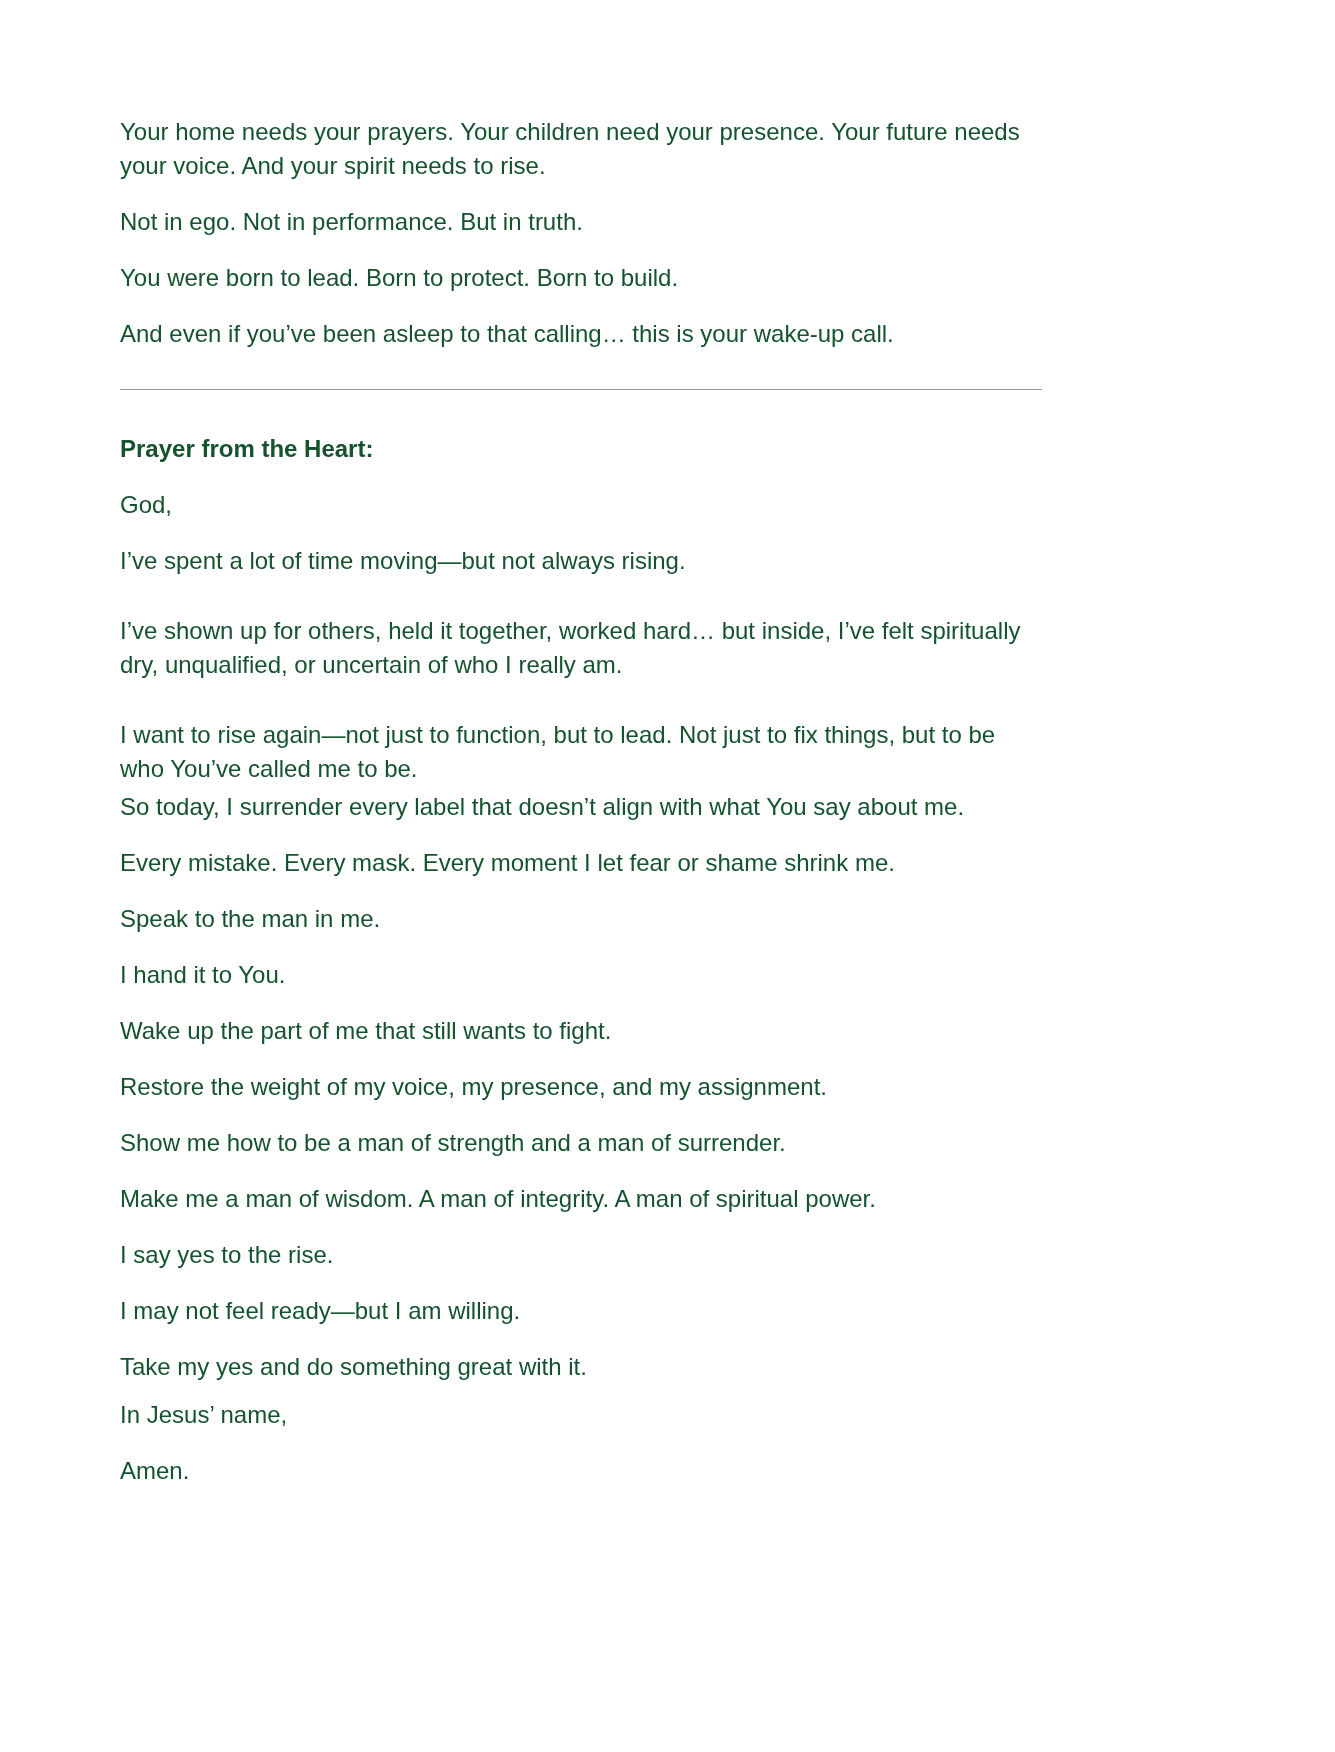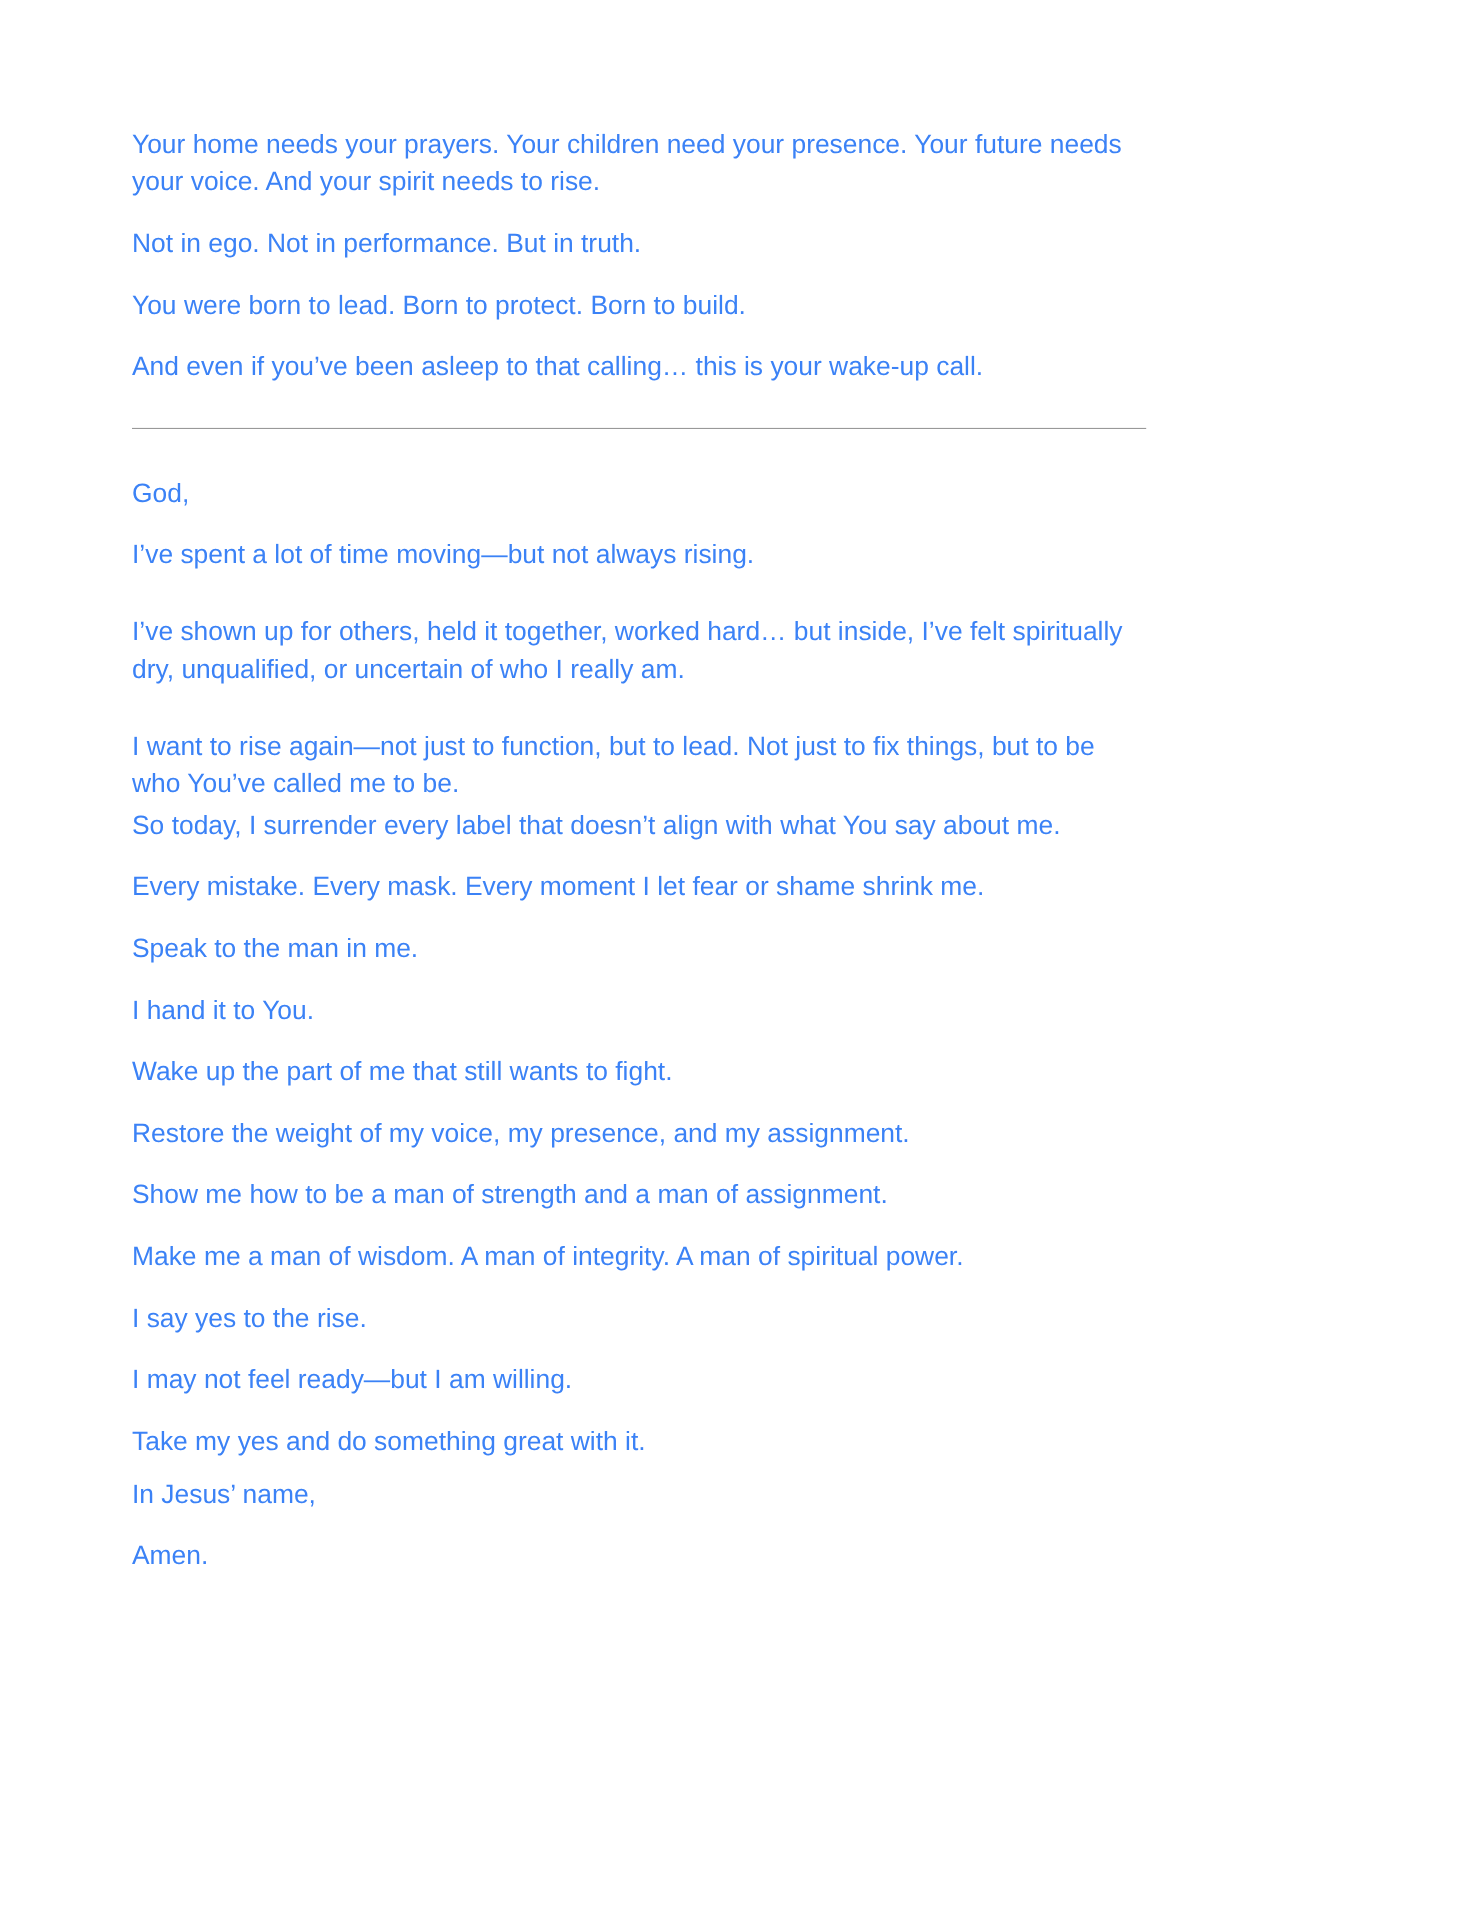--- a/index.html
+++ b/index.html
@@ -8,21 +8,21 @@
     background: #ffffff;
   }
   .page {
     position: relative;
     width: 1312px;
     height: 1752px;
     box-sizing: border-box;
     background: #ffffff;
     padding: 115px 270px 0 120px;
     font-family: "Liberation Sans", "DejaVu Sans", sans-serif;
-    color: #3b82f6;
+    color: #14532d;
     overflow: hidden;
   }
   .para {
     font-size: 24px;
     line-height: 34px;
     margin: 0 0 22px 0;
     font-weight: 400;
     word-spacing: normal;
   }
   .para.tight {
@@ -47,32 +47,33 @@
 
 <div class="page">
 
   <p class="para">Your home needs your prayers. Your children need your presence. Your future needs your voice. And your spirit needs to rise.</p>
   <p class="para">Not in ego. Not in performance. But in truth.</p>
   <p class="para">You were born to lead. Born to protect. Born to build.</p>
   <p class="para">And even if you’ve been asleep to that calling… this is your wake-up call.</p>
 
   <hr class="divider">
 
+  <p class="para heading">Prayer from the Heart:</p>
 
   <p class="para">God,</p>
   <p class="para">I’ve spent a lot of time moving—but not always rising.</p>
   <p class="para tight">I’ve shown up for others, held it together, worked hard… but inside, I’ve felt spiritually dry, unqualified, or uncertain of who I really am.</p>
   <p class="para tight">I want to rise again—not just to function, but to lead. Not just to fix things, but to be who You’ve called me to be.</p>
   <p class="para">So today, I surrender every label that doesn’t align with what You say about me.</p>
   <p class="para">Every mistake. Every mask. Every moment I let fear or shame shrink me.</p>
   <p class="para">Speak to the man in me.</p>
   <p class="para">I hand it to You.</p>
   <p class="para">Wake up the part of me that still wants to fight.</p>
   <p class="para">Restore the weight of my voice, my presence, and my assignment.</p>
-  <p class="para">Show me how to be a man of strength and a man of assignment.</p>
+  <p class="para">Show me how to be a man of strength and a man of surrender.</p>
   <p class="para">Make me a man of wisdom. A man of integrity. A man of spiritual power.</p>
   <p class="para">I say yes to the rise.</p>
   <p class="para">I may not feel ready—but I am willing.</p>
   <p class="para semi">Take my yes and do something great with it.</p>
   <p class="para">In Jesus’ name,</p>
   <p class="para">Amen.</p>
 
 </div>
 
 </body></html>

